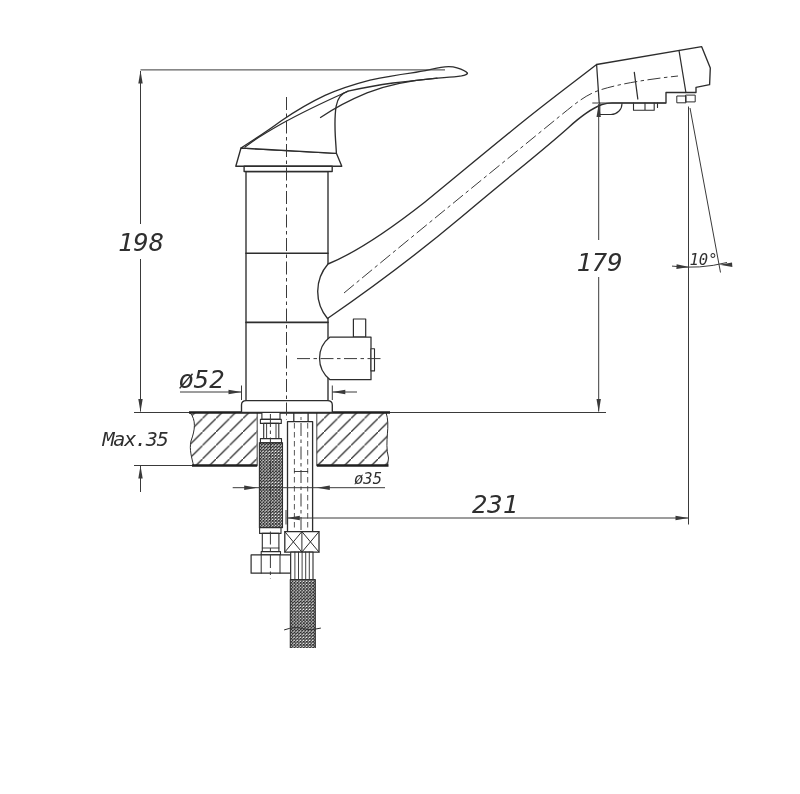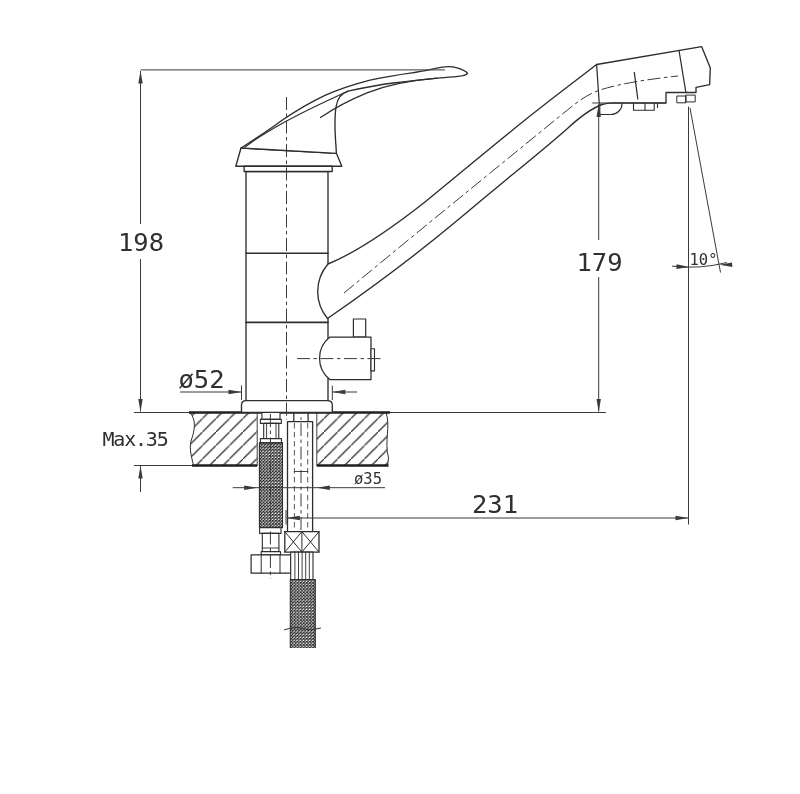--- a/index.html
+++ b/index.html
@@ -1,16 +1,16 @@
 <!DOCTYPE html>
 <html><head>
 <meta charset="utf-8">
 <style>
   html,body{margin:0;padding:0;background:#ffffff;}
-  .page{width:800px;height:648px;background:#ffffff;overflow:hidden;position:relative;}
+  .page{width:800px;height:648px;background:#ffffff;overflow:hidden;position:relative;font-style:italic;}
   svg{display:block;}
   text{font-family:"DejaVu Sans Mono","Liberation Mono",monospace;fill:#2f2f2f;}
   .dimtxt{font-size:25.5px;}
   .dimtxt-sm{font-size:15.5px;}
   .dimtxt-md{font-size:20px;letter-spacing:-1.2px;}
   .outline{fill:#ffffff;stroke:#2d2d2d;stroke-width:1.35;stroke-linejoin:round;stroke-linecap:round;}
   .line{fill:none;stroke:#2d2d2d;stroke-width:1.25;stroke-linejoin:round;stroke-linecap:round;}
   .thick{fill:none;stroke:#1f1f1f;stroke-width:2.4;}
   .dim{fill:none;stroke:#3a3a3a;stroke-width:1;}
   .dimarrow{fill:#3a3a3a;stroke:none;}

